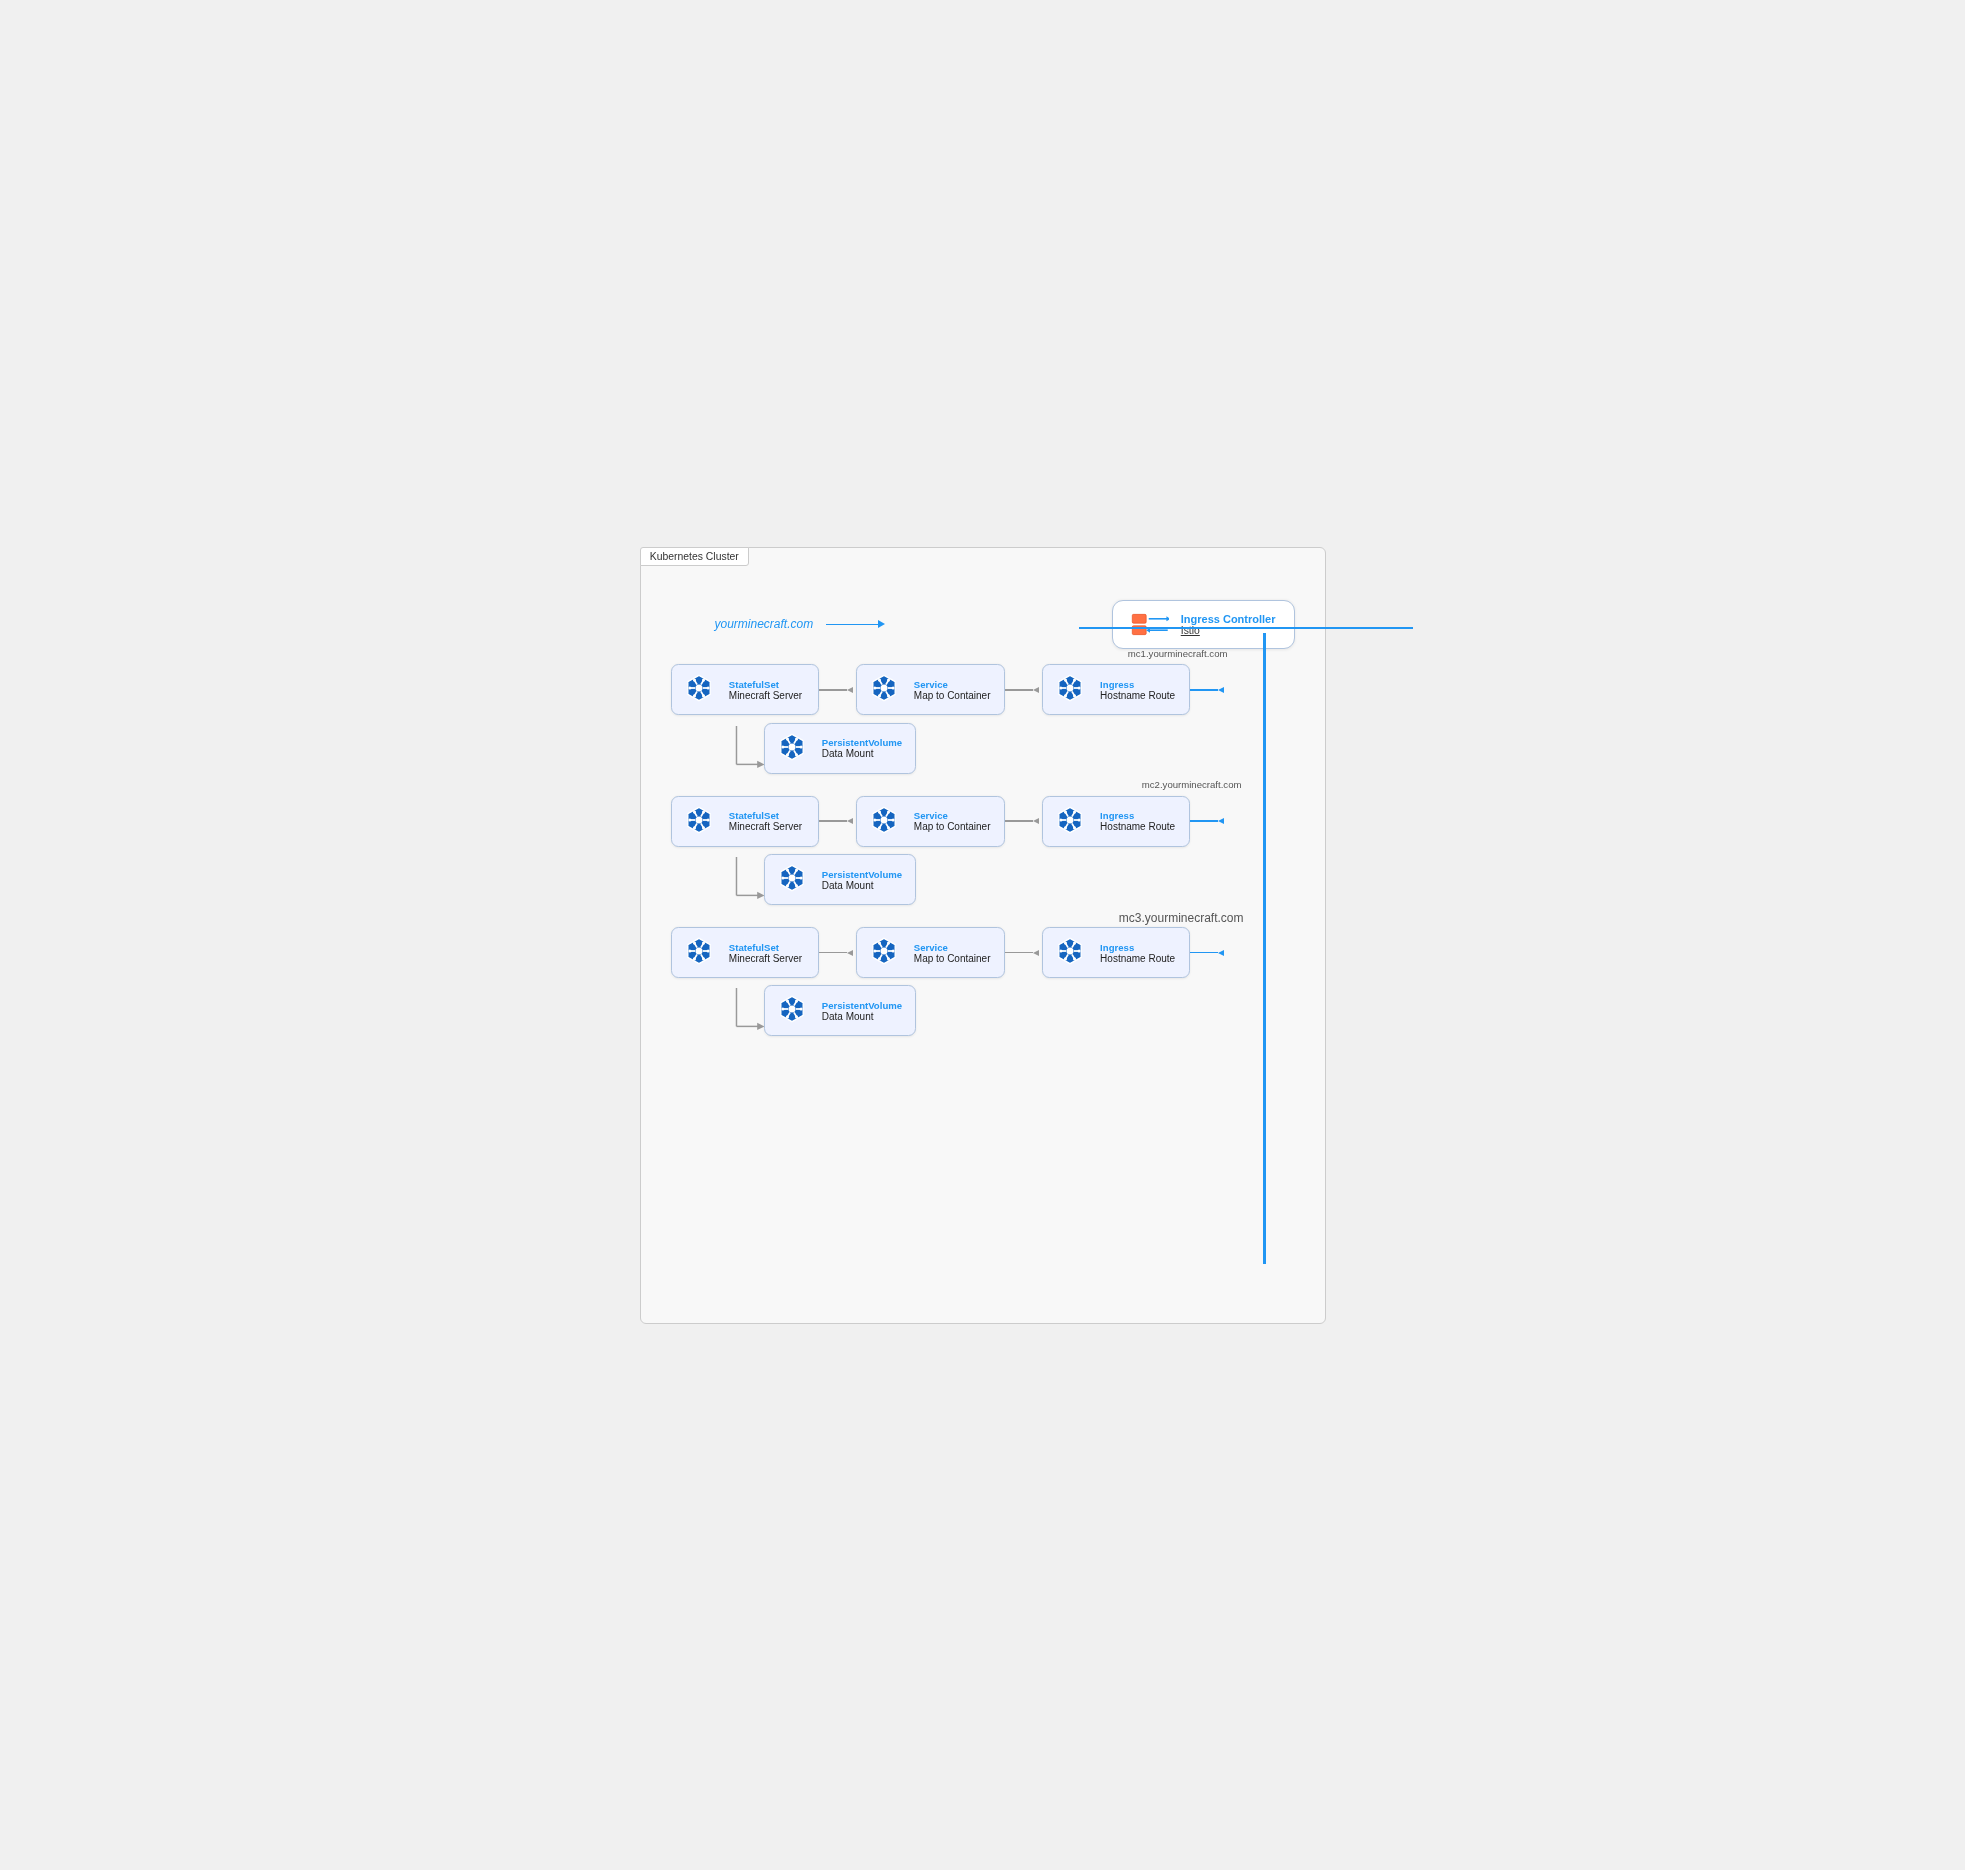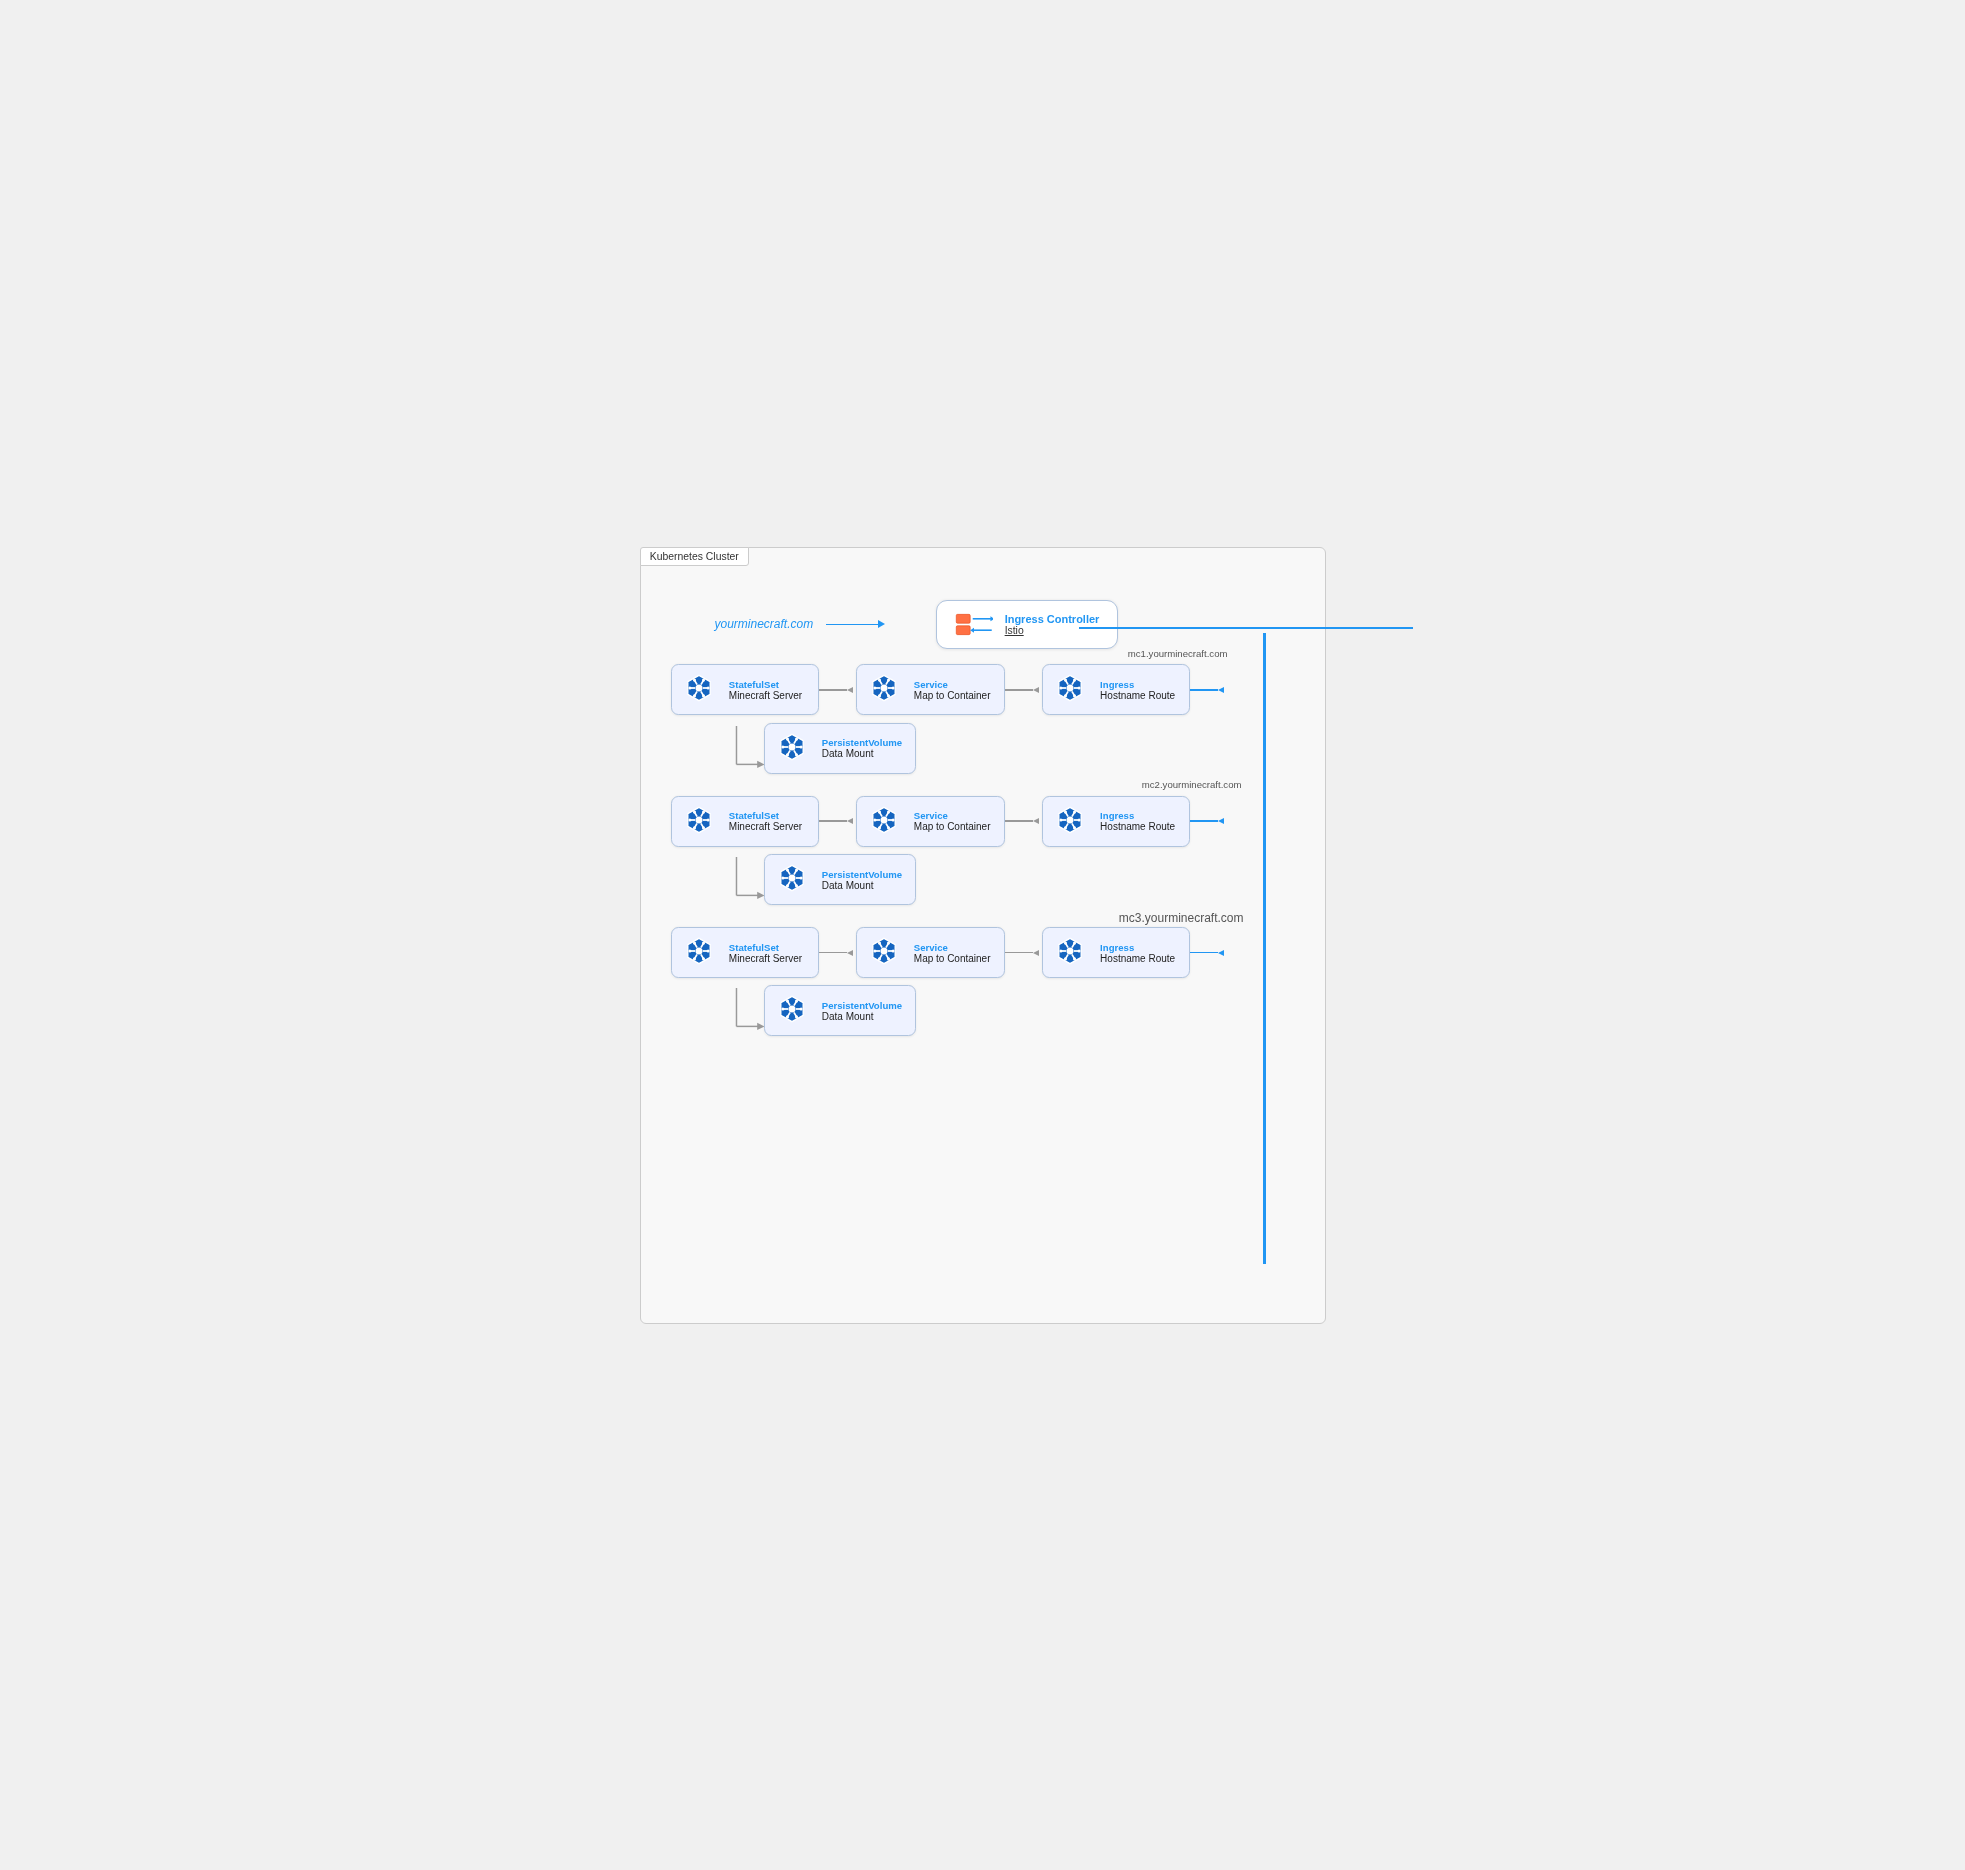--- a/index.html
+++ b/index.html
@@ -31,21 +31,21 @@
       padding: 3px 9px;
       font-size: 10.4px;
       font-weight: 500;
       color: #333;
     }
 
     
     .ingress-controller-section {
       display: flex;
       align-items: center;
-      justify-content: center;
+      justify-content: flex-end;
       margin-top: 30px;
       margin-bottom: 15px;
       position: relative;
     }
     .external-domain {
       font-style: italic;
       color: #2196F3;
       font-size: 12px;
       position: absolute;
       left: 44px;

